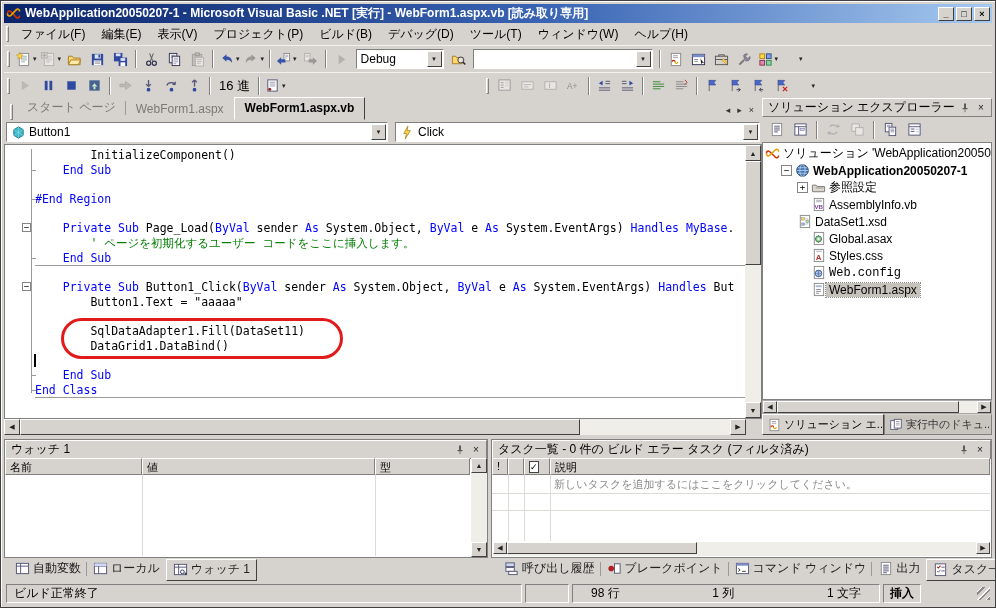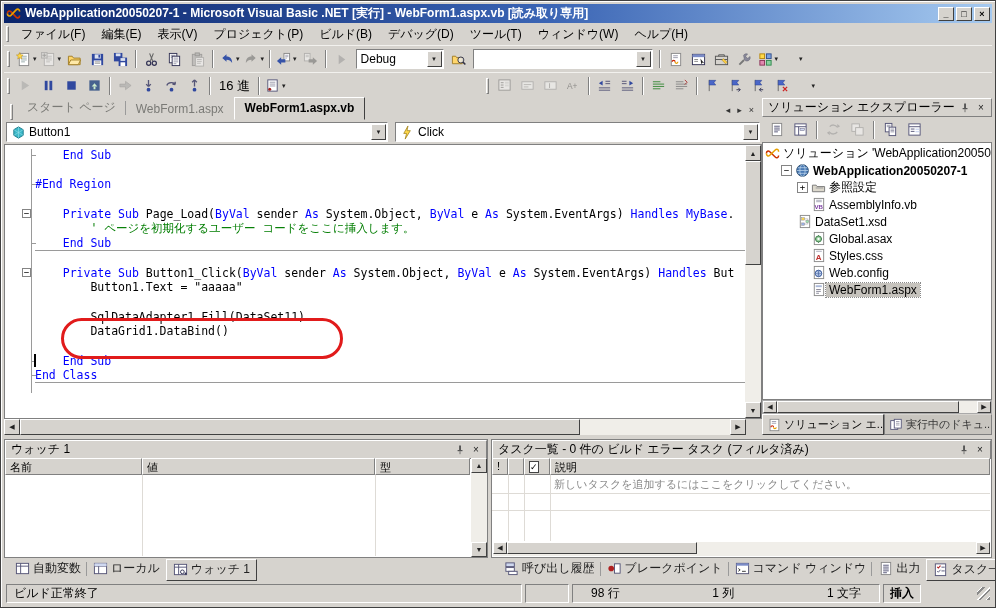--- a/index.html
+++ b/index.html
@@ -558,20 +558,21 @@
               </svg>
             </span>
           </span>
         <span>Click</span>
         <span class="dropbtn">▼</span>
       </div>
     </div>
     <div class="code-wrap">
       <div class="vline"></div>
       <div class="code" id="code">
+          <div class="code-line"><span class="gut"></span><span>        InitializeComponent()</span></div>
           <div class="code-line"><span class="gut tick"></span><span>    </span><span class="c-kw">End Sub</span></div>
           <div class="code-line"><span class="gut"></span></div>
           <div class="code-line"><span class="gut tick"></span><span class="c-kw">#End Region</span></div>
           <div class="code-line"><span class="gut"></span></div>
           <div class="code-line"><span class="gut"><span class="gbox">−</span></span><span>    </span><span class="c-kw">Private Sub</span><span> Page_Load(</span><span class="c-kw">ByVal</span><span> sender </span><span class="c-kw">As</span><span> System.Object, </span><span class="c-kw">ByVal</span><span> e </span><span class="c-kw">As</span><span> System.EventArgs) </span><span class="c-kw">Handles</span><span> </span><span class="c-kw">MyBase</span><span>.</span></div>
           <div class="code-line"><span class="gut"></span><span>        </span><span class="c-cm">' ページを初期化するユーザー コードをここに挿入します。</span></div>
           <div class="code-line sepline"><span class="gut tick"></span><span>    </span><span class="c-kw">End Sub</span></div>
           <div class="code-line"><span class="gut"></span></div>
           <div class="code-line"><span class="gut"><span class="gbox">−</span></span><span>    </span><span class="c-kw">Private Sub</span><span> Button1_Click(</span><span class="c-kw">ByVal</span><span> sender </span><span class="c-kw">As</span><span> System.Object, </span><span class="c-kw">ByVal</span><span> e </span><span class="c-kw">As</span><span> System.EventArgs) </span><span class="c-kw">Handles</span><span> But</span></div>
           <div class="code-line"><span class="gut"></span><span>        Button1.Text = "aaaaa"</span></div>
@@ -739,21 +740,21 @@
           <span class="expspace"></span>
           <span class="tbico">
             <svg viewBox="0 0 16 16" width="100%" height="100%">
               <rect x="3.5" y="1.5" width="10" height="13" fill="#fff" stroke="#8a8a8a"></rect>
               <path d="M5.5 3.5h6" stroke="#aab"></path>
               <text x="5" y="12.5" font-size="8.5" fill="#c03030" font-weight="bold">A</text>
             </svg>
           </span>
           <span class="tlabel">Styles.css</span>
         </div>
-        <div class="treerow" style="padding-left: 34px;">
+        <div class="treerow" style="padding-left: 34px; font-family: Liberation Mono, monospace;">
           <span class="expspace"></span>
           <span class="tbico">
             <svg viewBox="0 0 16 16" width="100%" height="100%">
               <rect x="3.5" y="1.5" width="10" height="13" fill="#fff" stroke="#8a8a8a"></rect>
               <circle cx="8" cy="9" r="3.5" fill="#cfe0f8" stroke="#3a5a9a"></circle>
               <path d="M4.5 9h7M8 5.5v7M5.5 6.8c1.6 1 3.4 1 5 0M5.5 11.2c1.6-1 3.4-1 5 0" stroke="#3a5a9a" fill="none" stroke-width="0.6"></path>
             </svg>
           </span>
           <span class="tlabel">Web.config</span>
         </div>

